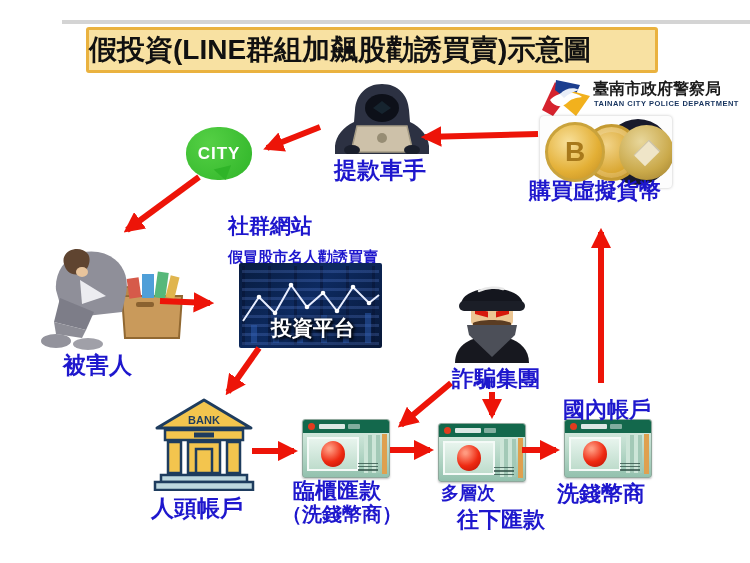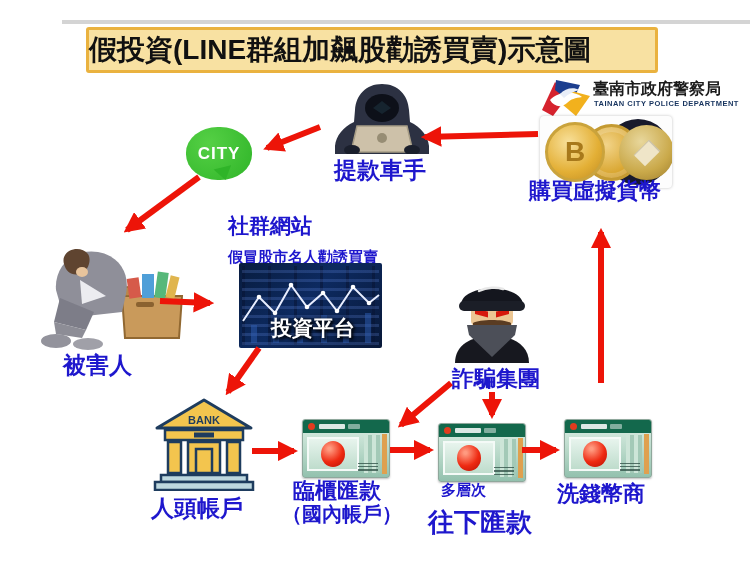--- a/index.html
+++ b/index.html
@@ -246,23 +246,24 @@
       </div>
     <div class="pb-panel">
         <div class="pb-egg"></div>
       </div>
     <div class="pb-stripes"></div>
       <div class="pb-strip"></div>
       <div class="pb-text"></div>
   </div>
 
   <div class="lbl" style="left:293px;top:476px;font-size:22px">臨櫃匯款</div>
-  <div class="lbl" style="left:282px;top:501px;font-size:20px">（國內帳戶）</div>
-  <div class="lbl" style="left:441px;top:481px;font-size:15px">多層次</div>
-  <div class="lbl" style="left:428px;top:505px;font-size:26px">往下匯款</div>
+  <div class="lbl" style="left:282px;top:501px;font-size:20px">（洗錢幣商）</div>
+  <div class="lbl" style="left:441px;top:481px;font-size:18px">多層次</div>
+  <div class="lbl" style="left:457px;top:505px;font-size:22px">往下匯款</div>
+  <div class="lbl" style="left:563px;top:395px;font-size:22px">國內帳戶</div>
   <div class="lbl" style="left:557px;top:479px;font-size:22px">洗錢幣商</div>
 
   <svg class="abs" style="left:0;top:0;pointer-events:none" width="750" height="563" viewBox="0 0 750 563">
     <defs>
       <marker id="ah" viewBox="0 0 10 10" refX="8" refY="5" markerWidth="3.4" markerHeight="3.4" orient="auto-start-reverse">
         <path d="M0,0 L10,5 L0,10 Z" fill="#ed1408"></path>
       </marker>
     </defs>
     <g stroke="#ed1408" stroke-width="6" stroke-linecap="butt">
       <line x1="320" y1="127" x2="267" y2="148" marker-end="url(#ah)"></line>

